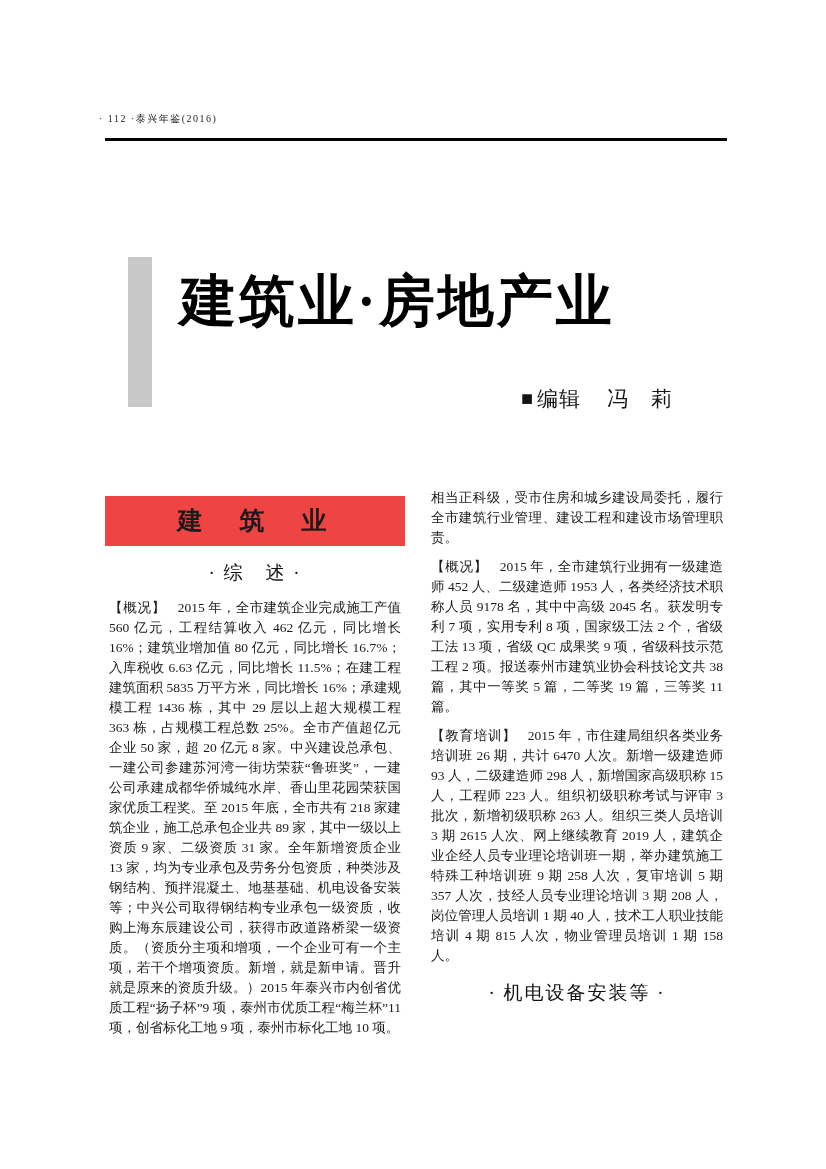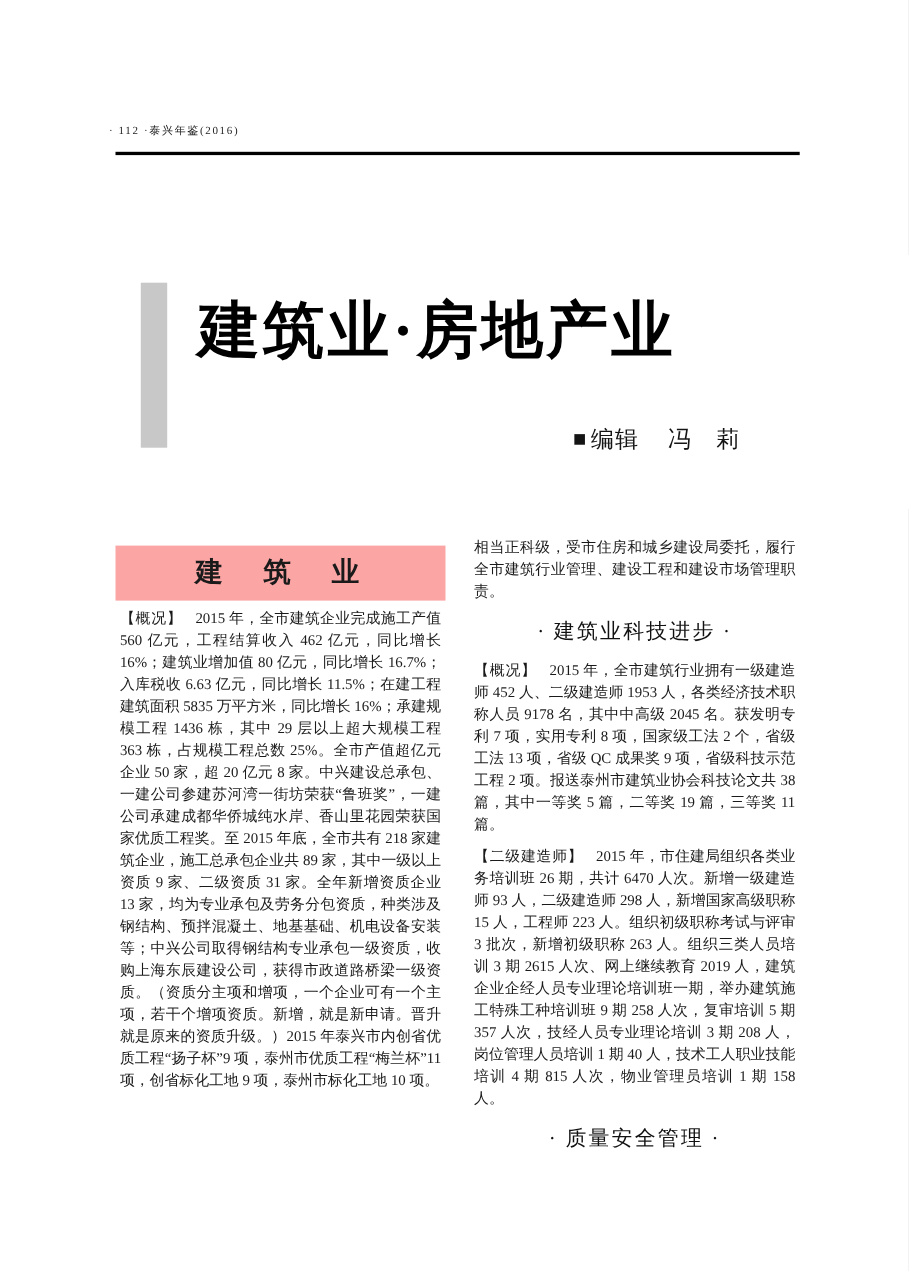--- a/index.html
+++ b/index.html
@@ -72,21 +72,21 @@
     width: 300px;
     font-size: 13.5px;
     line-height: 20px;
     text-align: justify;
     color: #1a1a1a;
   }
   .col-left  { left: 105px; top: 496px; }
   .col-right { left: 427px; top: 484px; }
   .section-box {
     height: 50px;
-    background: #fca5a5;
+    background: #ef4444;
     display: flex;
     align-items: center;
     justify-content: center;
     font-size: 25px;
     font-weight: 600;
     letter-spacing: 6px;
     color: #1a1a1a;
     margin-bottom: 6px;
   }
   .subheading {
@@ -119,30 +119,30 @@
   <div class="page-title">建筑业·房地产业</div>
 
   <div class="editor-credit">
     <span class="sq">■</span><span>编辑</span><span class="ed-name">冯　莉</span>
   </div>
 
   <div class="col col-left">
     <div class="section-box">
       <span>建　筑　业</span>
     </div>
+    <div class="subheading">· 综　述 ·</div>
     <p class="body-par">
       <span class="plabel">【概况】</span><span>2015 年，全市建筑企业完成施工产值 560 亿元，工程结算收入 462 亿元，同比增长 16%；建筑业增加值 80 亿元，同比增长 16.7%；入库税收 6.63 亿元，同比增长 11.5%；在建工程建筑面积 5835 万平方米，同比增长 16%；承建规模工程 1436 栋，其中 29 层以上超大规模工程 363 栋，占规模工程总数 25%。全市产值超亿元企业 50 家，超 20 亿元 8 家。中兴建设总承包、一建公司参建苏河湾一街坊荣获“鲁班奖”，一建公司承建成都华侨城纯水岸、香山里花园荣获国家优质工程奖。至 2015 年底，全市共有 218 家建筑企业，施工总承包企业共 89 家，其中一级以上资质 9 家、二级资质 31 家。全年新增资质企业 13 家，均为专业承包及劳务分包资质，种类涉及钢结构、预拌混凝土、地基基础、机电设备安装等；中兴公司取得钢结构专业承包一级资质，收购上海东辰建设公司，获得市政道路桥梁一级资质。（资质分主项和增项，一个企业可有一个主项，若干个增项资质。新增，就是新申请。晋升就是原来的资质升级。）2015 年泰兴市内创省优质工程“扬子杯”9 项，泰州市优质工程“梅兰杯”11 项，创省标化工地 9 项，泰州市标化工地 10 项。</span>
     </p>
   </div>
 
   <div class="col col-right">
     <p class="body-par">相当正科级，受市住房和城乡建设局委托，履行全市建筑行业管理、建设工程和建设市场管理职责。</p>
-    <div class="subheading">· 建筑业科技进步 ·</div>
     <p class="body-par">
       <span class="plabel">【概况】</span><span>2015 年，全市建筑行业拥有一级建造师 452 人、二级建造师 1953 人，各类经济技术职称人员 9178 名，其中中高级 2045 名。获发明专利 7 项，实用专利 8 项，国家级工法 2 个，省级工法 13 项，省级 QC 成果奖 9 项，省级科技示范工程 2 项。报送泰州市建筑业协会科技论文共 38 篇，其中一等奖 5 篇，二等奖 19 篇，三等奖 11 篇。</span>
     </p>
     <p class="body-par">
-      <span class="plabel">【二级建造师】</span><span>2015 年，市住建局组织各类业务培训班 26 期，共计 6470 人次。新增一级建造师 93 人，二级建造师 298 人，新增国家高级职称 15 人，工程师 223 人。组织初级职称考试与评审 3 批次，新增初级职称 263 人。组织三类人员培训 3 期 2615 人次、网上继续教育 2019 人，建筑企业企经人员专业理论培训班一期，举办建筑施工特殊工种培训班 9 期 258 人次，复审培训 5 期 357 人次，技经人员专业理论培训 3 期 208 人，岗位管理人员培训 1 期 40 人，技术工人职业技能培训 4 期 815 人次，物业管理员培训 1 期 158 人。</span>
+      <span class="plabel">【教育培训】</span><span>2015 年，市住建局组织各类业务培训班 26 期，共计 6470 人次。新增一级建造师 93 人，二级建造师 298 人，新增国家高级职称 15 人，工程师 223 人。组织初级职称考试与评审 3 批次，新增初级职称 263 人。组织三类人员培训 3 期 2615 人次、网上继续教育 2019 人，建筑企业企经人员专业理论培训班一期，举办建筑施工特殊工种培训班 9 期 258 人次，复审培训 5 期 357 人次，技经人员专业理论培训 3 期 208 人，岗位管理人员培训 1 期 40 人，技术工人职业技能培训 4 期 815 人次，物业管理员培训 1 期 158 人。</span>
     </p>
-    <div class="subheading">· 质量安全管理 ·</div>
+    <div class="subheading">· 机电设备安装等 ·</div>
   </div>
 
 </div>
 
 </body></html>

